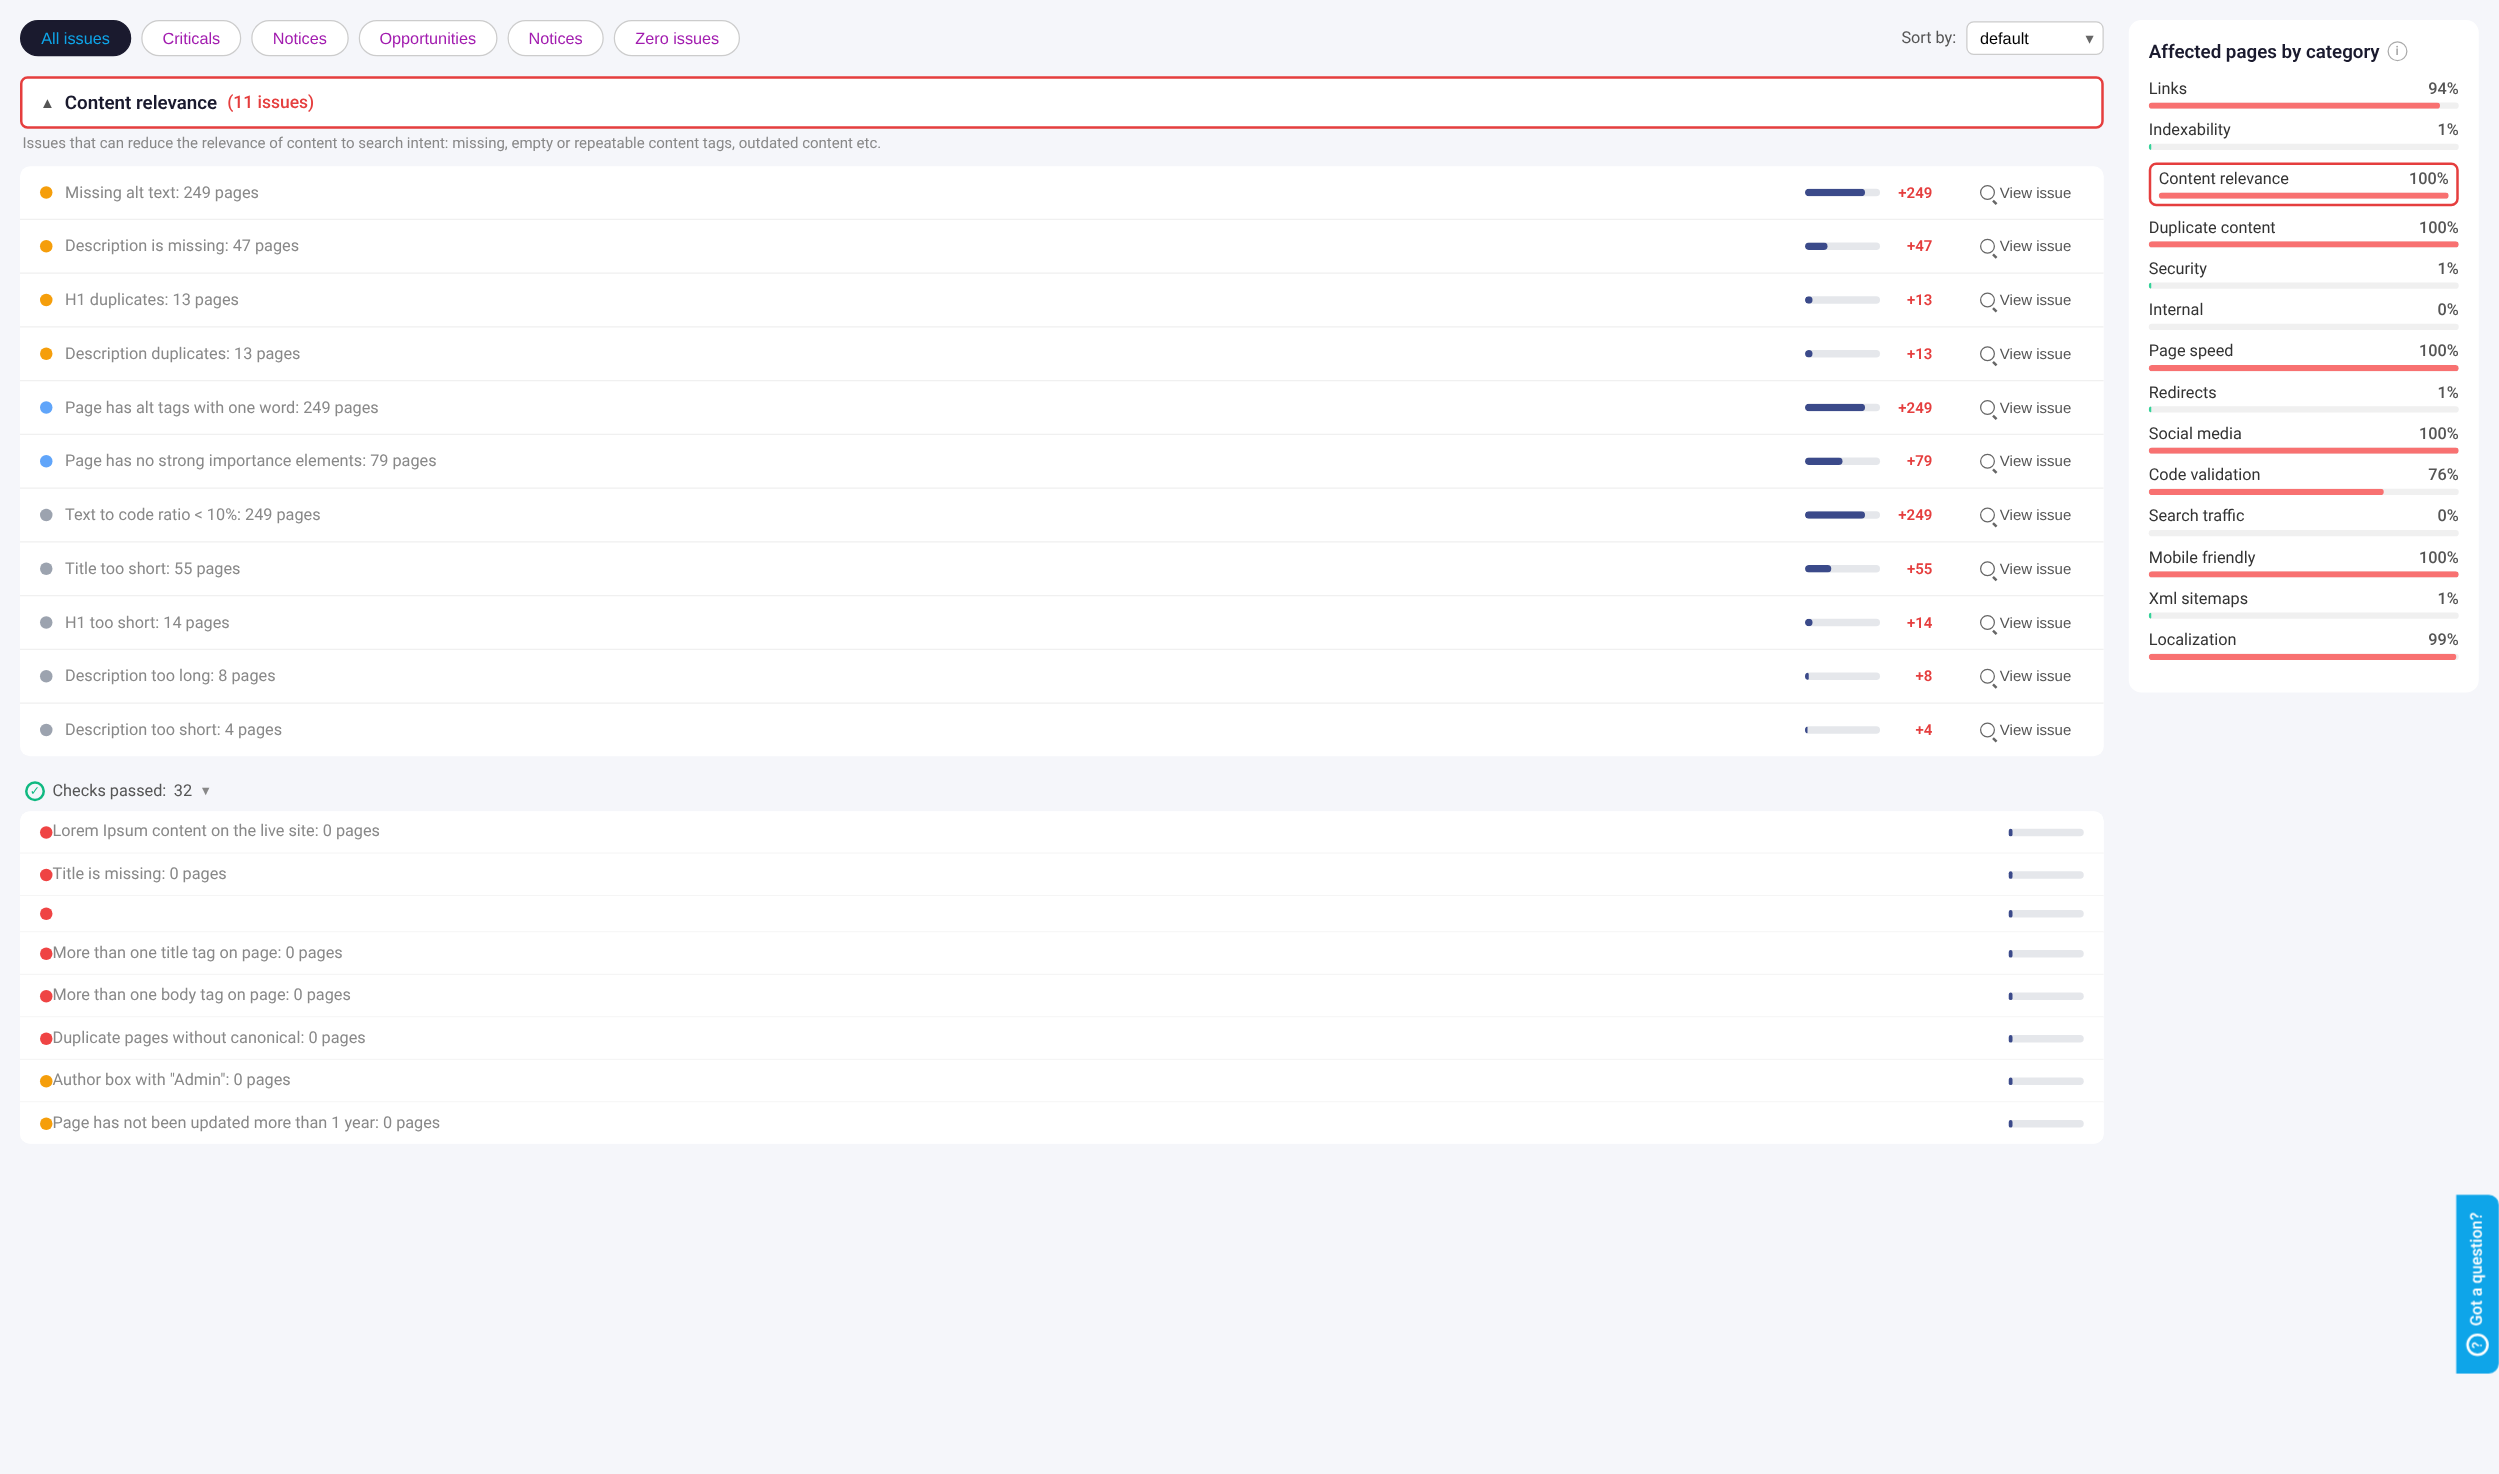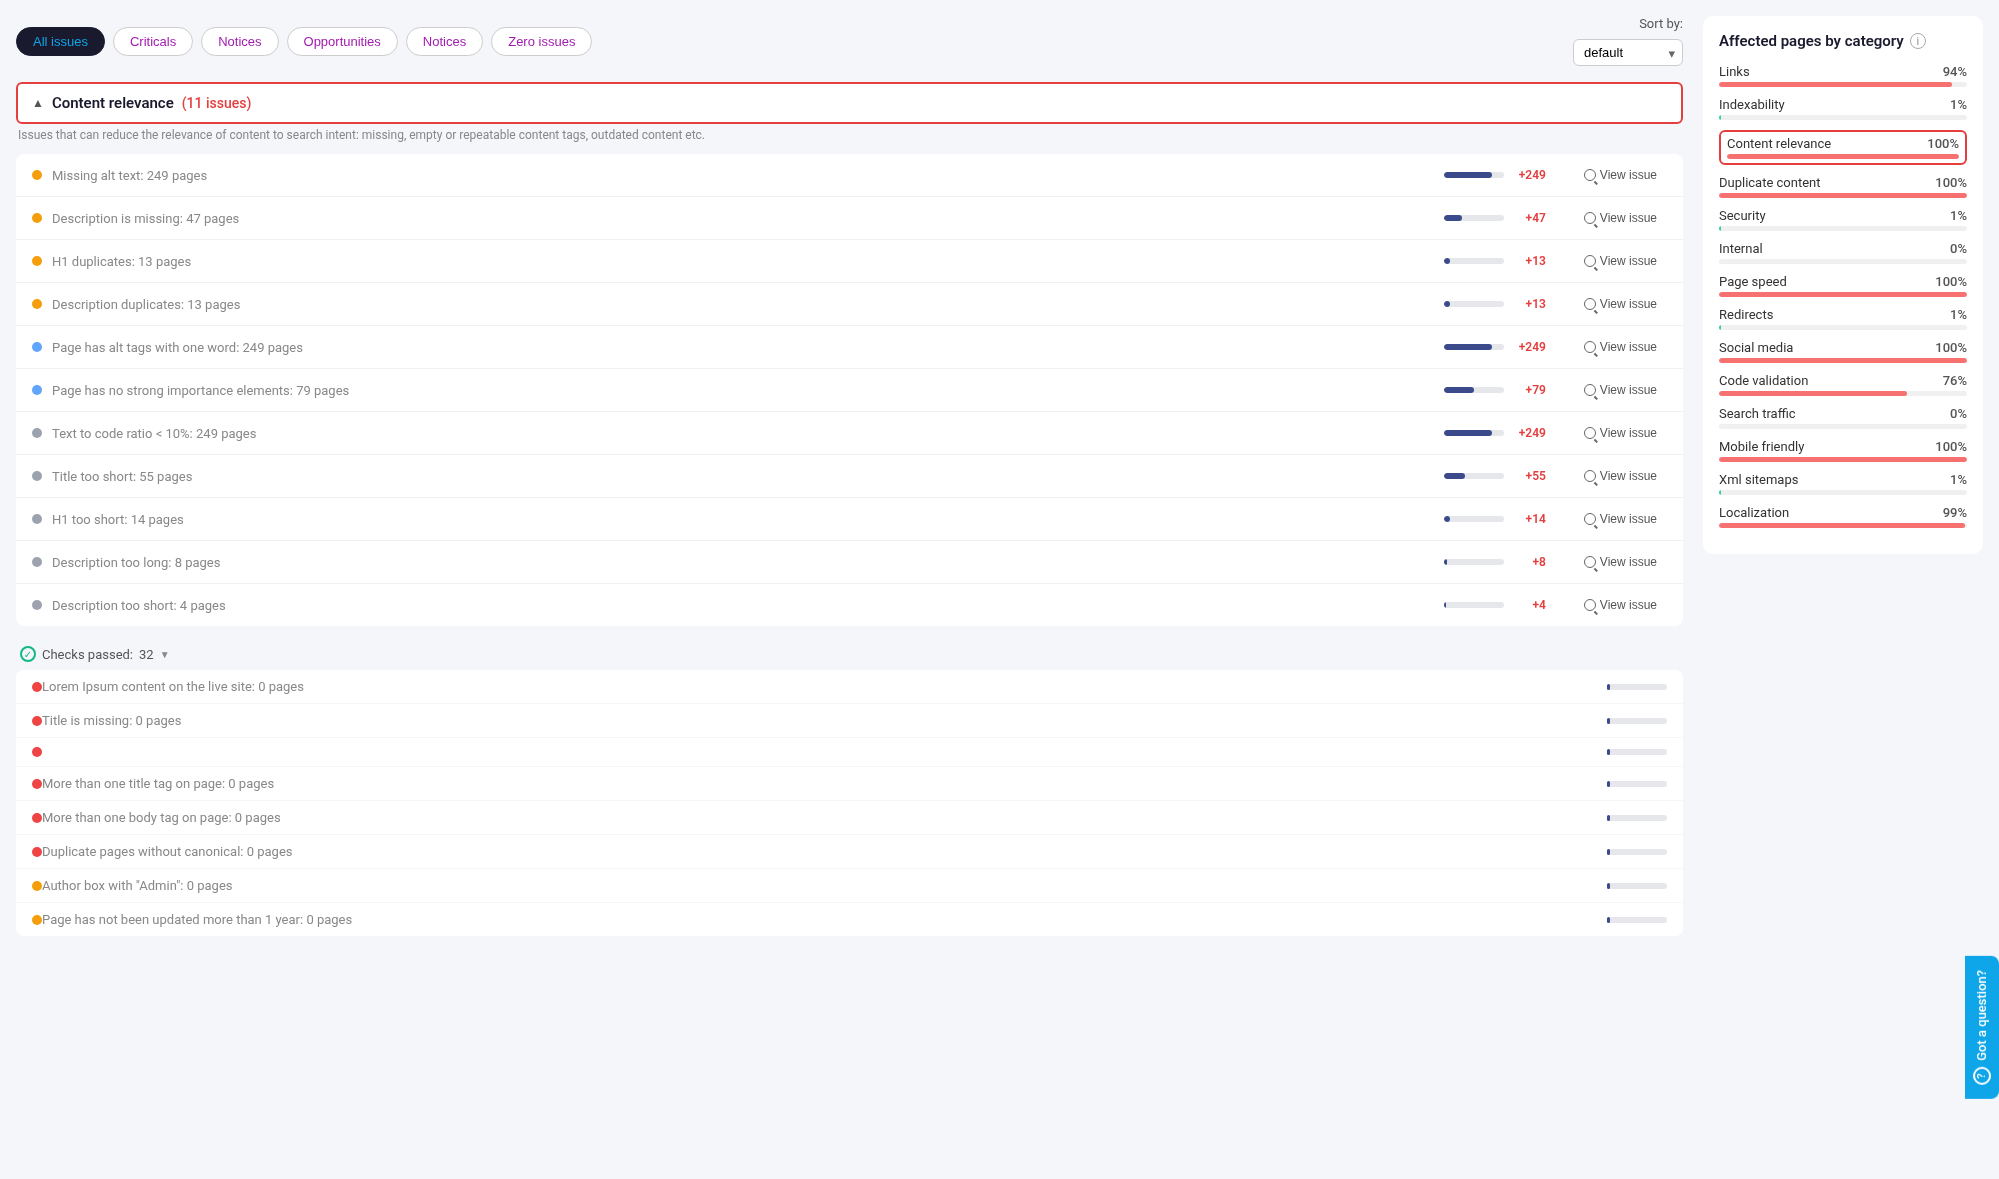--- a/index.html
+++ b/index.html
@@ -45,25 +45,24 @@
       font-size: 13px;
       color: #a21caf;
     }
     .filter-tab.active {
       background: #1a1a2e;
       color: #0ea5e9;
       border-color: #1a1a2e;
     }
     .sort-bar {
       display: flex;
-      align-items: flex-end;
+      align-items: center;
       gap: 8px;
       font-size: 13px;
       color: #555;
-      flex-direction: column;
     }
     .sort-select {
       border: 1.5px solid #ccc;
       border-radius: 6px;
       padding: 5px 28px 5px 10px;
       font-size: 13px;
       background: white;
       appearance: none;
       cursor: pointer;
       min-width: 110px;

